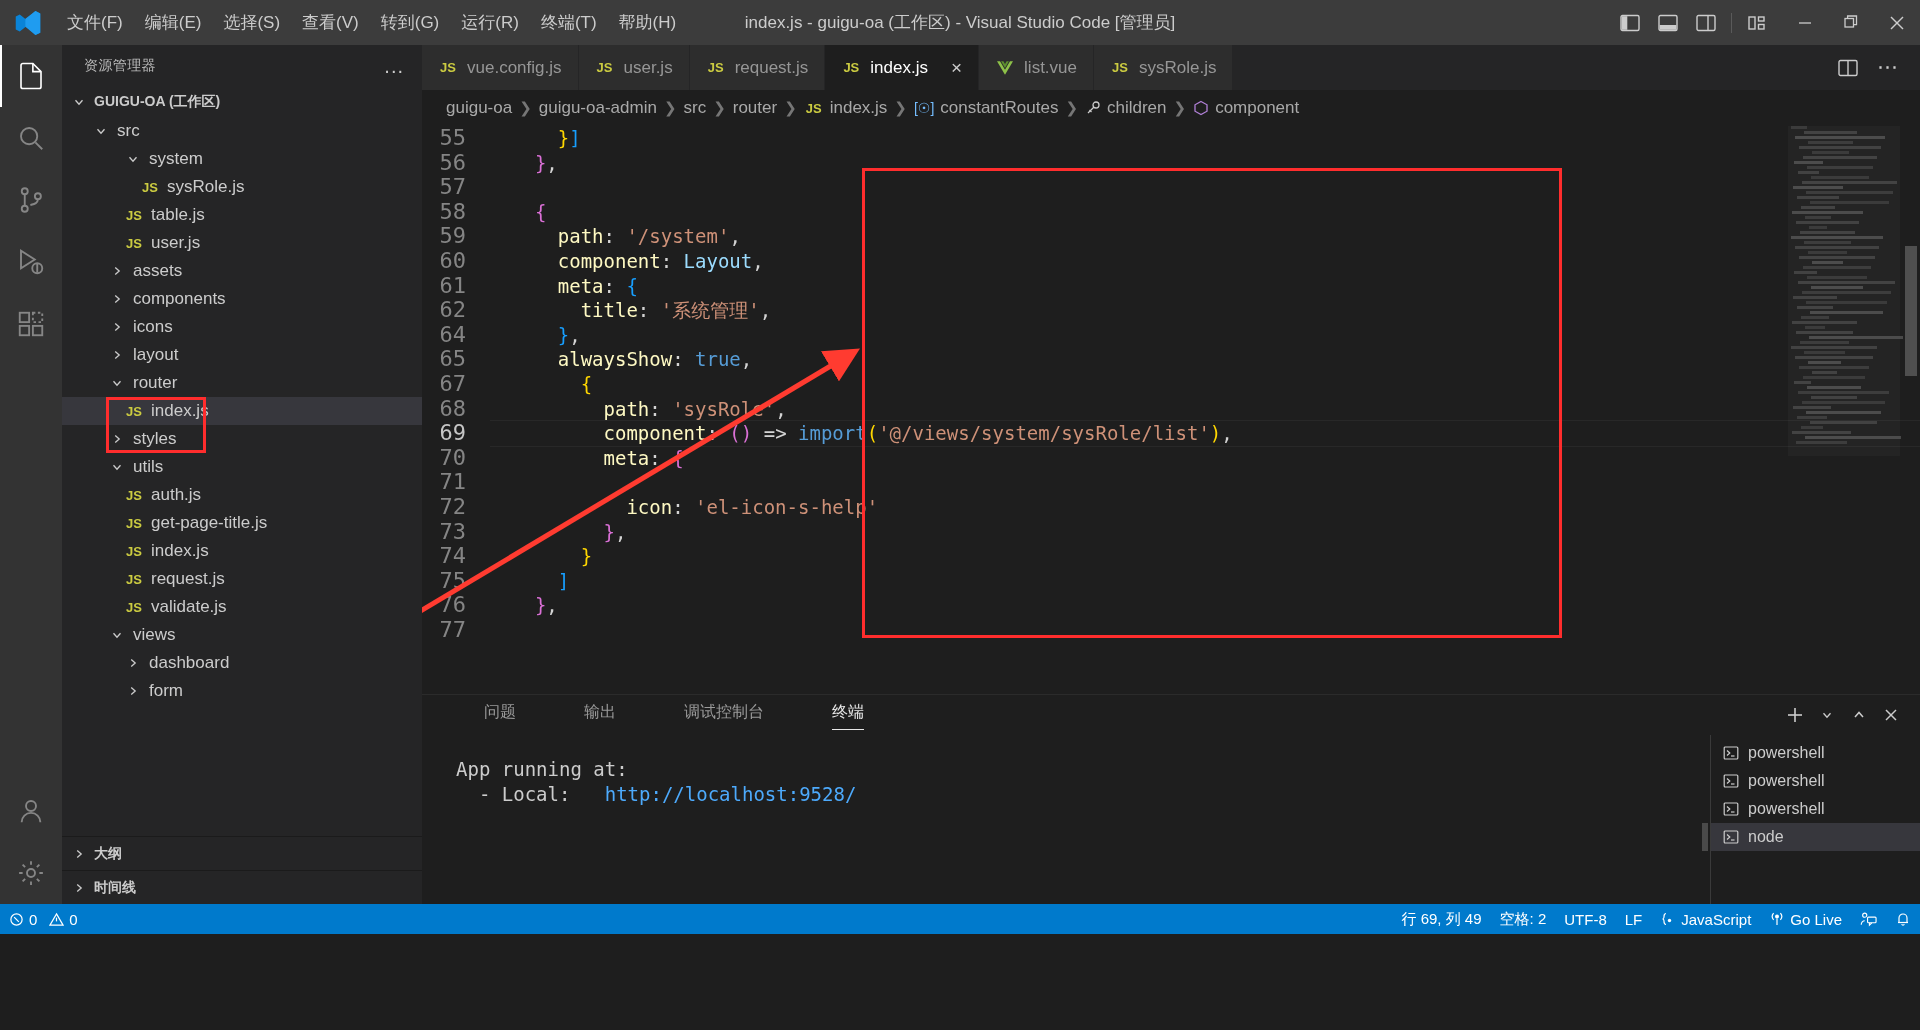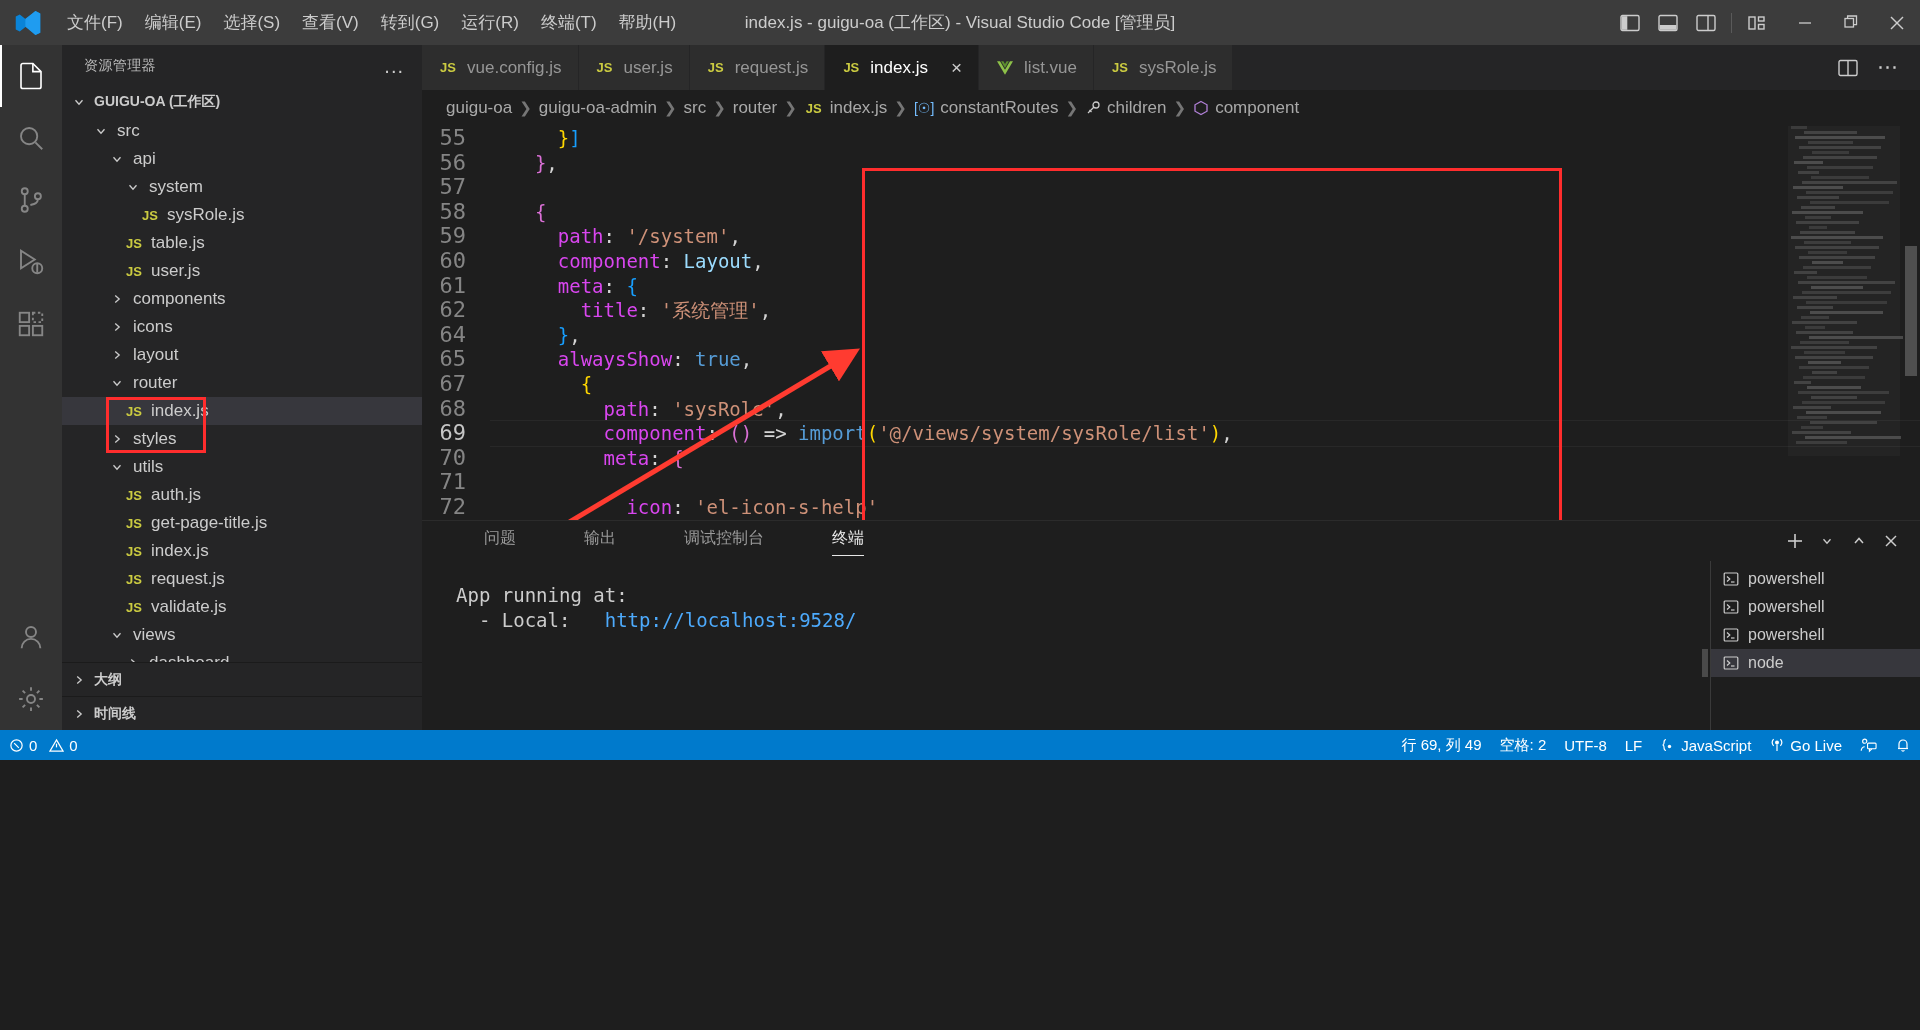--- a/index.html
+++ b/index.html
@@ -4,21 +4,21 @@
 <style>
   * { margin:0; padding:0; box-sizing:border-box; }
   html,body { width:1920px; height:1030px; overflow:hidden; }
   body {
     background:#1e1e1e;
     font-family:"Liberation Sans", sans-serif;
     color:#cccccc;
     font-size:17px;
     -webkit-font-smoothing:antialiased;
   }
-  .app { width:1920px; height:760px; display:flex; flex-direction:column; position:relative; }
+  .app { width:1920px; height:934px; display:flex; flex-direction:column; position:relative; }
 
   
   .titlebar {
     height:45px; background:#3c3c3c; display:flex; align-items:center;
     flex:0 0 45px; position:relative;
   }
   .vslogo { width:56px; display:flex; align-items:center; justify-content:center; }
   .vslogo svg { width:28px; height:28px; }
   .menu { display:flex; align-items:center; gap:0px; }
   .menu-item {
@@ -104,21 +104,21 @@
   .ctext { padding-left:22px; position:relative; }
   .cline.cur { background:transparent; }
   .cline.cur .ctext::before {
     content:""; position:absolute; left:0; right:-1000px; top:-1px; height:1px; background:#282828;
   }
   .cline.cur .ctext::after {
     content:""; position:absolute; left:0; right:-1000px; bottom:-1px; height:1px; background:#282828;
   }
 
   
-  .k-prop   { color:#d946ef;text-align:center; }
+  .k-prop   { color:#fef9c3;text-align:center; }
   .k-str    { color:#ce9178; }
   .k-kw     { color:#569cd6; }
   .k-var    { color:#9cdcfe; }
   .k-plain  { color:#d4d4d4; }
   .b-y      { color:#ffd700; }
   .b-p      { color:#da70d6; }
   .b-b      { color:#179fff; }
   .k-arrow  { color:#d4d4d4; }
 
   .redbox {
@@ -302,51 +302,51 @@
           <div class="row">
             <span style="display:inline-block;width:30px"></span>
             <span class="chev">
               <svg viewBox="0 0 16 16" fill="none" stroke="#cccccc" stroke-width="1.5">
                 <polyline points="4,6 8,10.5 12,6"></polyline>
               </svg>
             </span>
             <span class="rowlabel">src</span>
           </div>
           <div class="row">
+            <span style="display:inline-block;width:62px"></span>
+            <span class="chev">
+              <svg viewBox="0 0 16 16" fill="none" stroke="#cccccc" stroke-width="1.5">
+                <polyline points="4,6 8,10.5 12,6"></polyline>
+              </svg>
+            </span>
+            <span class="rowlabel">system</span>
+          </div>
+          <div class="row">
+            <span style="display:inline-block;width:78px"></span>
+            <span class="jsicon">JS</span>
+            <span class="rowlabel">sysRole.js</span>
+          </div>
+          <div class="row">
+            <span style="display:inline-block;width:62px"></span>
+            <span class="jsicon">JS</span>
+            <span class="rowlabel">table.js</span>
+          </div>
+          <div class="row">
+            <span style="display:inline-block;width:62px"></span>
+            <span class="jsicon">JS</span>
+            <span class="rowlabel">user.js</span>
+          </div>
+          <div class="row">
             <span style="display:inline-block;width:46px"></span>
             <span class="chev">
               <svg viewBox="0 0 16 16" fill="none" stroke="#cccccc" stroke-width="1.5">
-                <polyline points="4,6 8,10.5 12,6"></polyline>
-              </svg>
-            </span>
-            <span class="rowlabel">api</span>
-          </div>
-          <div class="row">
-            <span style="display:inline-block;width:62px"></span>
-            <span class="chev">
-              <svg viewBox="0 0 16 16" fill="none" stroke="#cccccc" stroke-width="1.5">
-                <polyline points="4,6 8,10.5 12,6"></polyline>
-              </svg>
-            </span>
-            <span class="rowlabel">system</span>
-          </div>
-          <div class="row">
-            <span style="display:inline-block;width:78px"></span>
-            <span class="jsicon">JS</span>
-            <span class="rowlabel">sysRole.js</span>
-          </div>
-          <div class="row">
-            <span style="display:inline-block;width:62px"></span>
-            <span class="jsicon">JS</span>
-            <span class="rowlabel">table.js</span>
-          </div>
-          <div class="row">
-            <span style="display:inline-block;width:62px"></span>
-            <span class="jsicon">JS</span>
-            <span class="rowlabel">user.js</span>
+                <polyline points="6,4 10.5,8 6,12"></polyline>
+              </svg>
+            </span>
+            <span class="rowlabel">assets</span>
           </div>
           <div class="row">
             <span style="display:inline-block;width:46px"></span>
             <span class="chev">
               <svg viewBox="0 0 16 16" fill="none" stroke="#cccccc" stroke-width="1.5">
                 <polyline points="6,4 10.5,8 6,12"></polyline>
               </svg>
             </span>
             <span class="rowlabel">components</span>
           </div>

